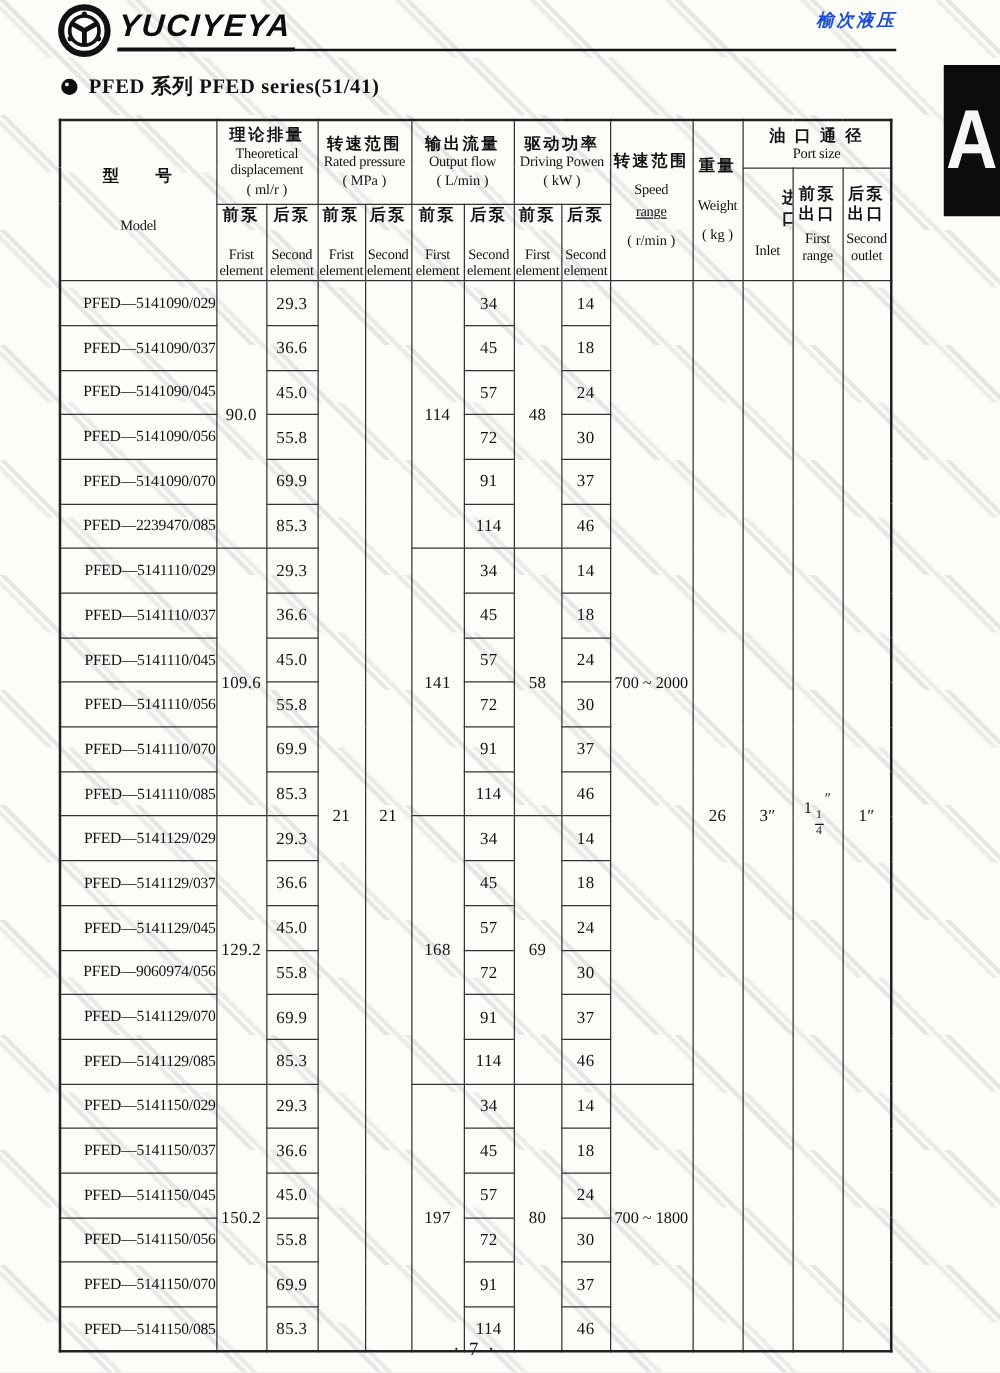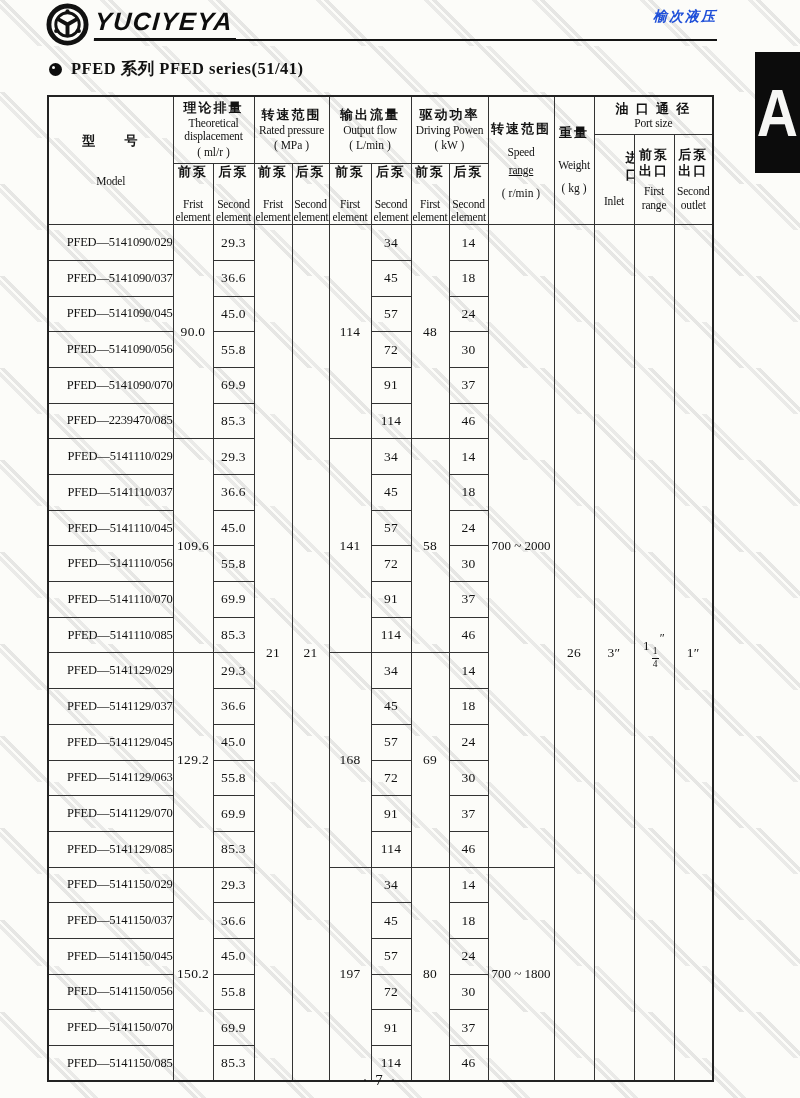--- a/index.html
+++ b/index.html
@@ -351,21 +351,21 @@
           <td class="num">45</td>
           <td class="num">18</td>
         </tr>
         <tr>
           <td class="model">PFED—5141129/045</td>
           <td class="num">45.0</td>
           <td class="num">57</td>
           <td class="num">24</td>
         </tr>
         <tr>
-          <td class="model">PFED—5141129/063</td>
+          <td class="model">PFED—9060974/056</td>
           <td class="num">55.8</td>
           <td class="num">72</td>
           <td class="num">30</td>
         </tr>
         <tr>
           <td class="model">PFED—5141129/070</td>
           <td class="num">69.9</td>
           <td class="num">91</td>
           <td class="num">37</td>
         </tr>

